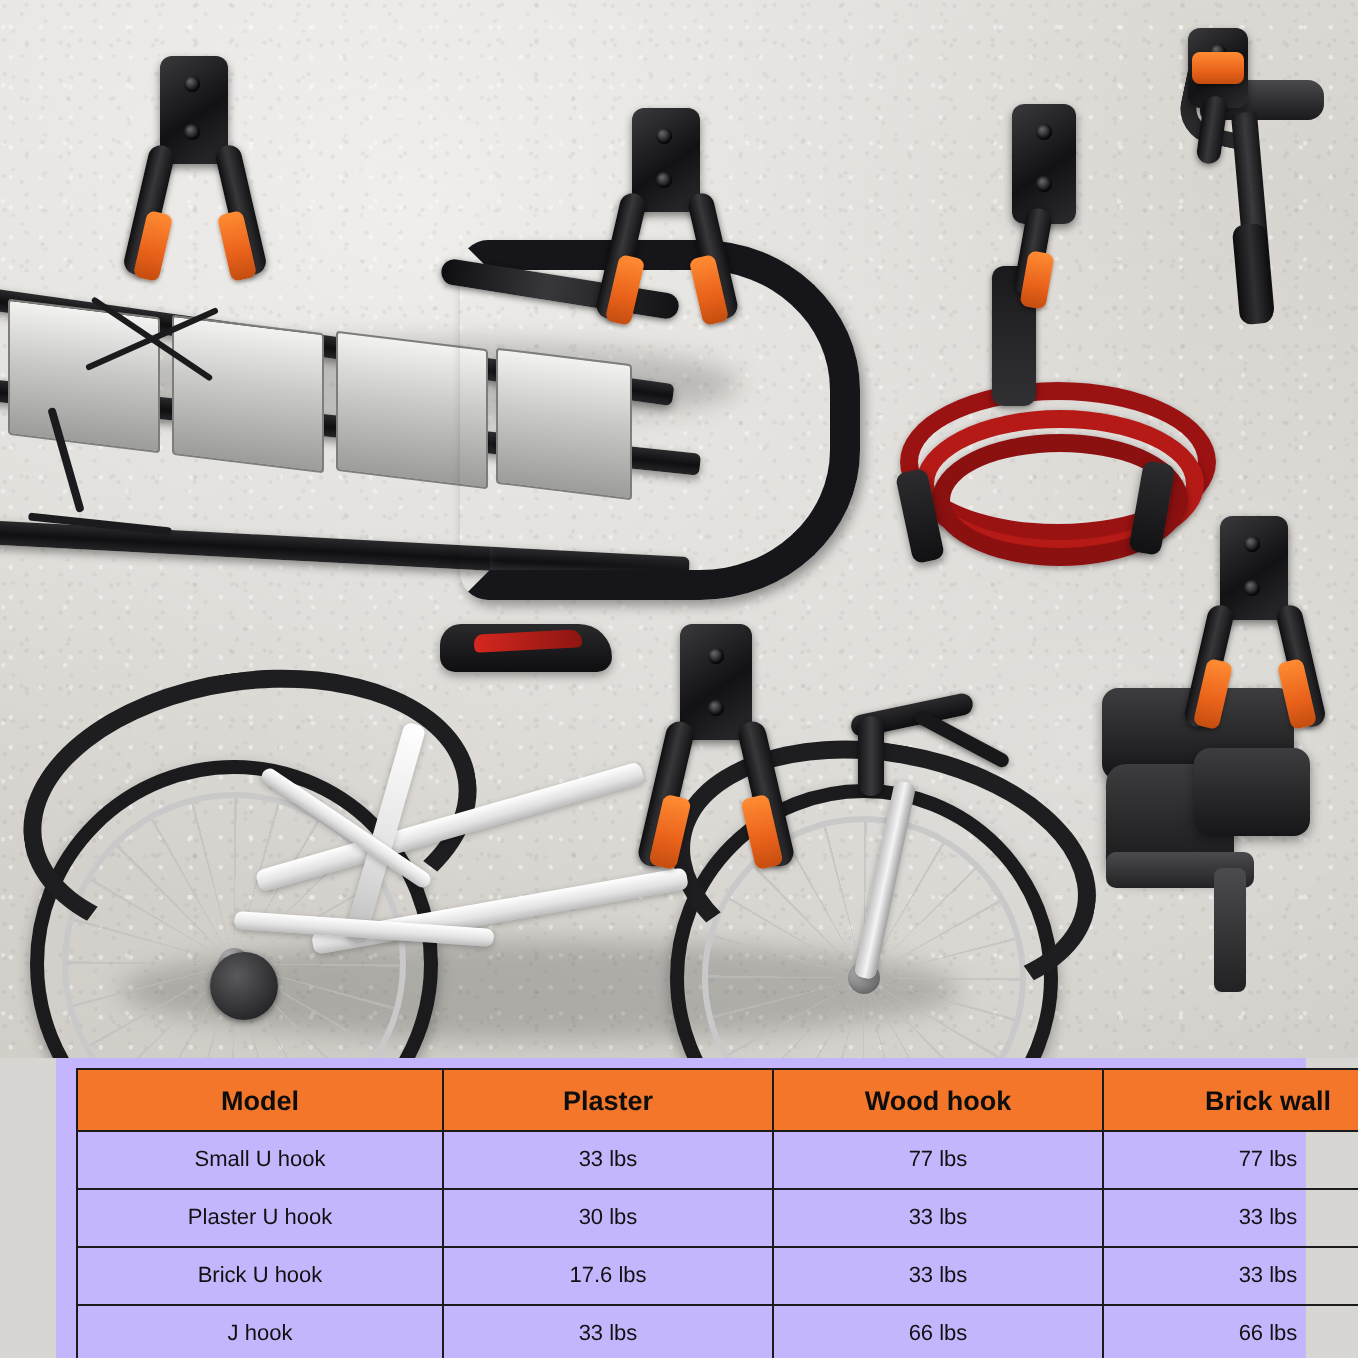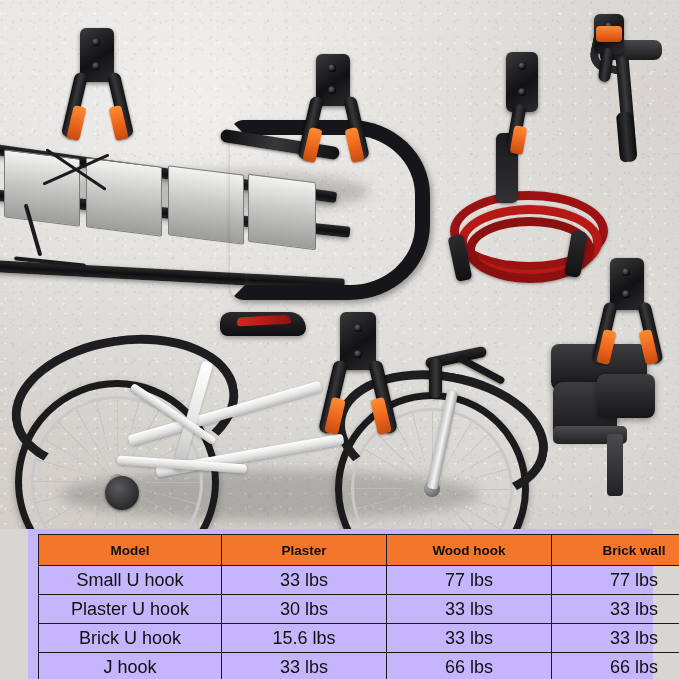--- a/index.html
+++ b/index.html
@@ -254,21 +254,21 @@
   }
   table.specs {
     border-collapse: collapse;
     width: 659px;
     margin: 5px 10px 0 10px;
     table-layout: fixed;
   }
   table.specs th, table.specs td {
     border:1px solid #1b1b1b;
     text-align:center;
-    font-size:18px;
+    font-size:11px;
     color:#111;
     height:28px;
     padding:0 2px;
   }
   table.specs thead th {
     background:#f3762a;
     color:#0e0e0e;
     font-weight:bold;
     font-size:13.5px;
     height:30px;
@@ -437,21 +437,21 @@
           <td>77 lbs</td>
         </tr>
         <tr>
           <td>Plaster U hook</td>
           <td>30 lbs</td>
           <td>33 lbs</td>
           <td>33 lbs</td>
         </tr>
         <tr>
           <td>Brick U hook</td>
-          <td>15.6 lbs</td>
+          <td>17.6 lbs</td>
           <td>33 lbs</td>
           <td>33 lbs</td>
         </tr>
         <tr>
           <td>J hook</td>
           <td>33 lbs</td>
           <td>66 lbs</td>
           <td>66 lbs</td>
         </tr>
       </tbody>

